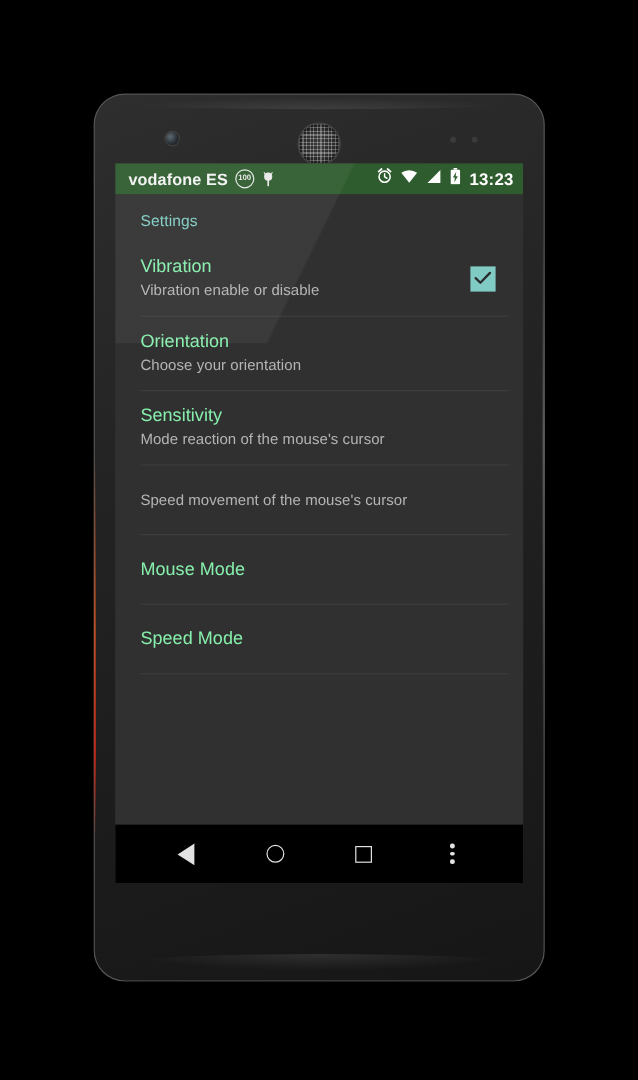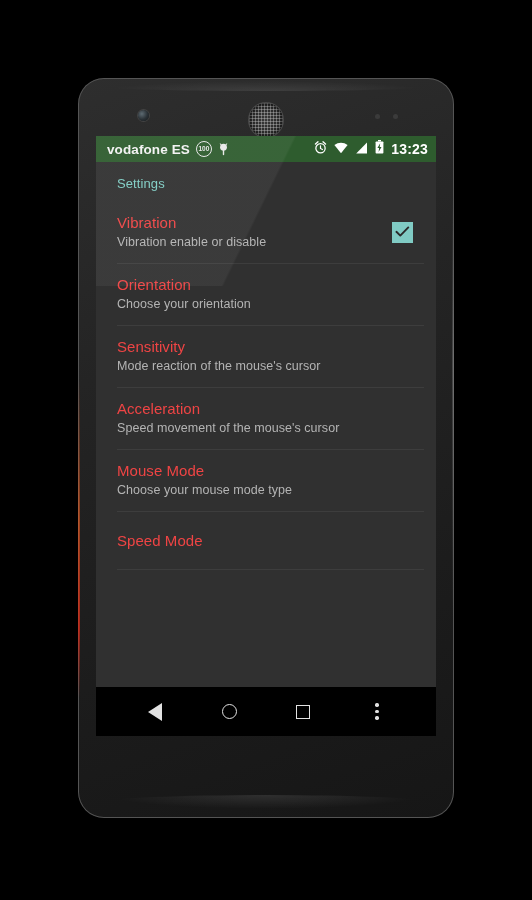--- a/index.html
+++ b/index.html
@@ -178,21 +178,21 @@
     position: relative;
     padding: 11px 16px 12px 21px;
     display: flex;
     align-items: center;
     justify-content: space-between;
     box-sizing: border-box;
     min-height: 57px;
   }
   .pref-text { flex: 1 1 auto; }
   .pref-title {
-    color: #ef4444;
+    color: #86efac;
     font-size: 15px;
     line-height: 19px;
     letter-spacing: 0.05px;
   }
   .pref-summary {
     color: #b4b4b4;
     font-size: 12.5px;
     line-height: 17px;
     margin-top: 2px;
     letter-spacing: 0.05px;
@@ -371,30 +371,28 @@
         <div class="pref-row">
           <div class="pref-text">
             <div class="pref-title">Sensitivity</div>
             <div class="pref-summary">Mode reaction of the mouse's cursor</div>
           </div>
         </div>
         <div class="pref-divider"></div>
 
         <div class="pref-row">
           <div class="pref-text">
-            <div class="pref-title">Acceleration</div>
             <div class="pref-summary">Speed movement of the mouse's cursor</div>
           </div>
         </div>
         <div class="pref-divider"></div>
 
         <div class="pref-row">
           <div class="pref-text">
             <div class="pref-title">Mouse Mode</div>
-            <div class="pref-summary">Choose your mouse mode type</div>
           </div>
         </div>
         <div class="pref-divider"></div>
 
         <div class="pref-row">
           <div class="pref-text">
             <div class="pref-title">Speed Mode</div>
           </div>
         </div>
         <div class="pref-divider"></div>

